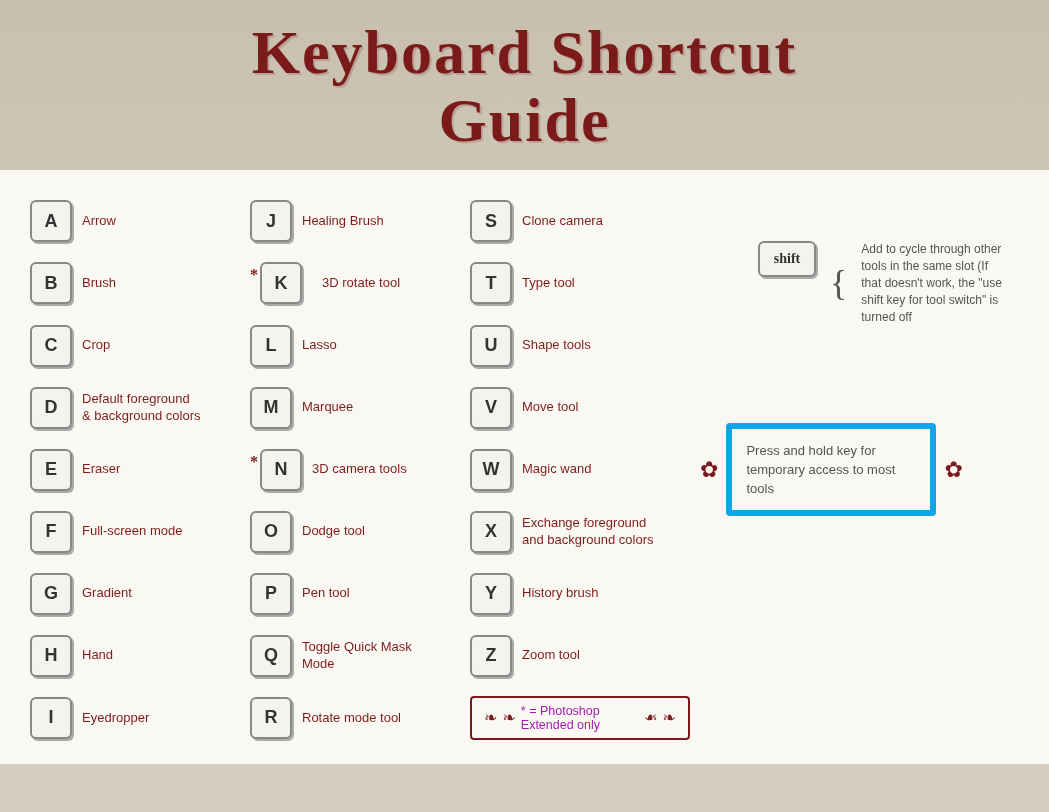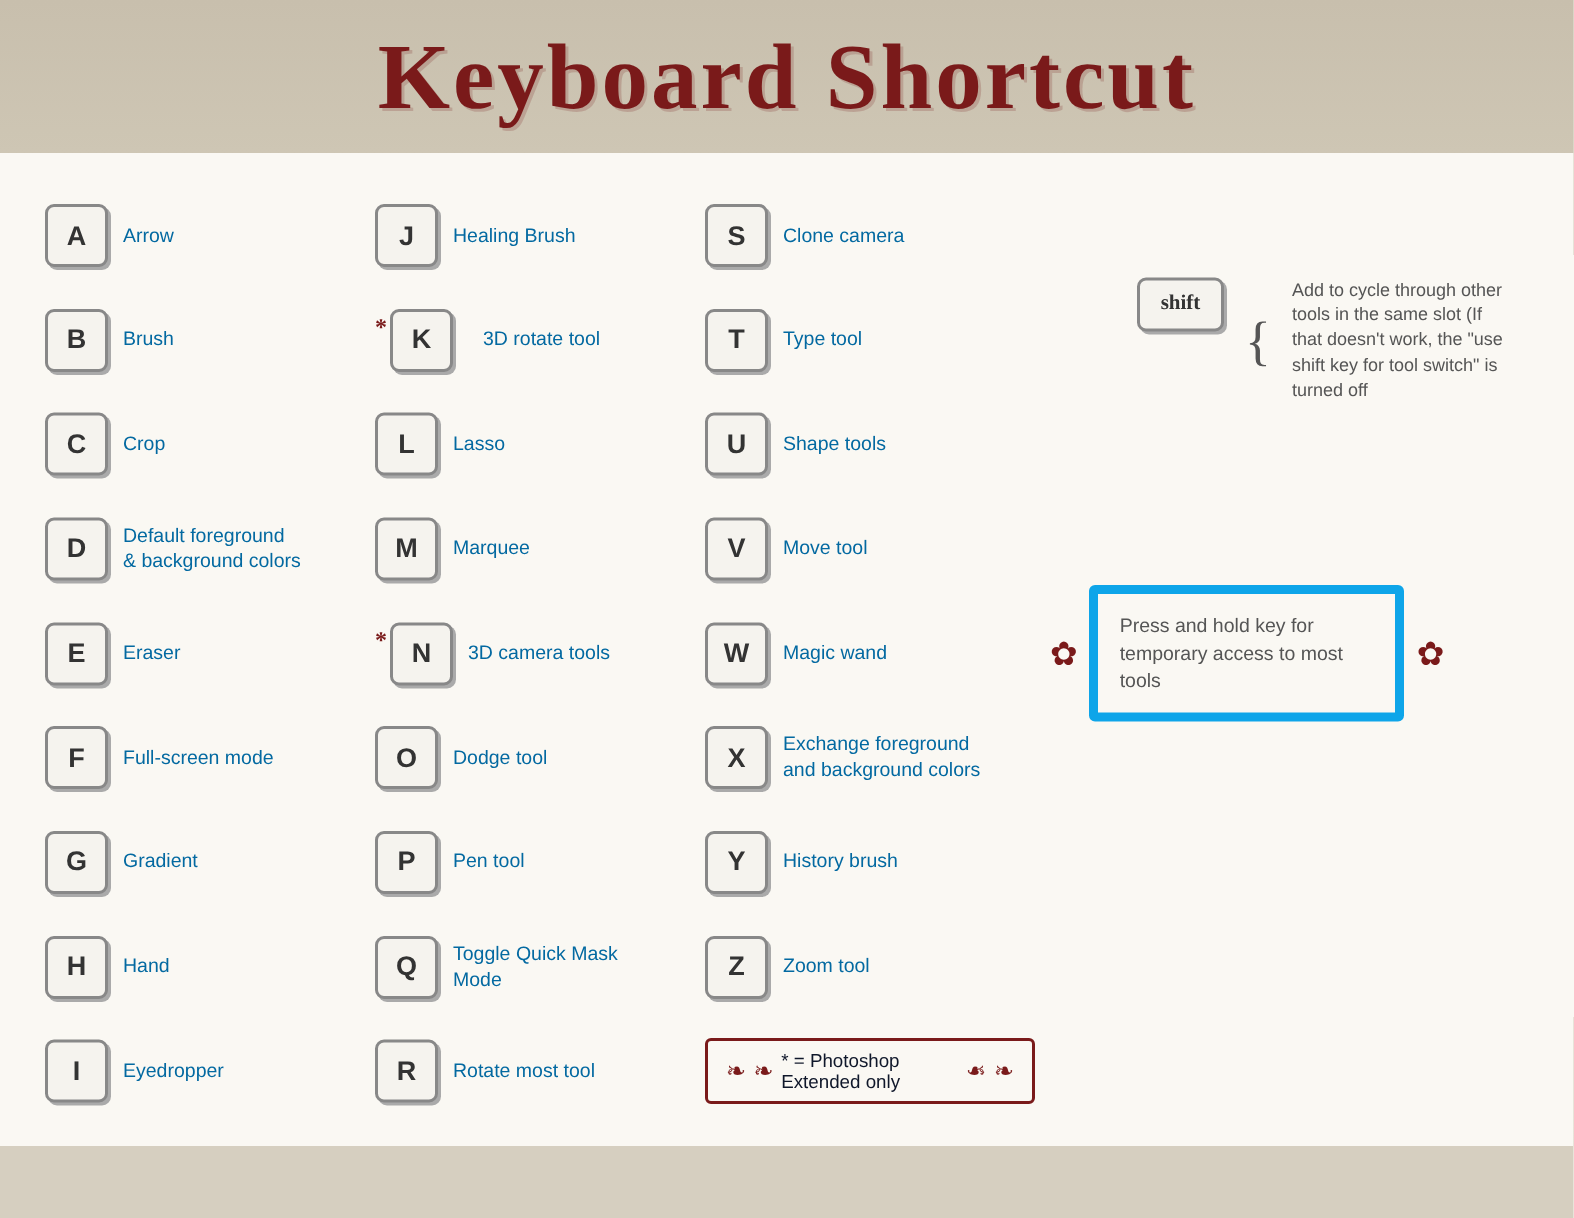--- a/index.html
+++ b/index.html
@@ -69,21 +69,21 @@
       font-weight: bold;
       color: #333;
       background: #f5f3ee;
       box-shadow: 2px 2px 0 #aaa;
       flex-shrink: 0;
       font-family: Arial, sans-serif;
     }
 
     .key-label {
       font-size: 13px;
-      color: #0369a1;
+      color: #7f1d1d;
       font-family: Arial, sans-serif;
       line-height: 1.3;
     }
 
     .asterisk {
       color: #7a1a1a;
       font-size: 16px;
       font-weight: bold;
       margin-right: 2px;
       align-self: flex-start;
@@ -151,41 +151,42 @@
 
     .photoshop-note-inner::before,
     .photoshop-note-inner::after {
       content: '❧';
       color: #7a1a1a;
       font-size: 16px;
     }
 
     .photoshop-text {
       font-size: 12.5px;
-      color: #0f172a;
+      color: #a21caf;
       font-family: Arial, sans-serif;
     }
 
     .col1 { grid-column: 1; }
     .col2 { grid-column: 2; }
     .col3 { grid-column: 3; }
 
     .col2-row {
       display: flex;
       align-items: center;
     }
   </style>
 </head>
 <body>
 
 <div class="page-wrapper">
 
   <div class="header">
     <div class="header-title">
       <span>Keyboard Shortcut</span><br>
+      <span>Guide</span>
     </div>
   </div>
 
   <div class="content-area">
 
     <div class="key-row col1" style="grid-row:1">
       <div class="key">A</div>
       <span class="key-label">Arrow</span>
     </div>
     <div class="key-row col1" style="grid-row:2">
@@ -254,21 +255,21 @@
     <div class="key-row col2" style="grid-row:7">
       <div class="key">P</div>
       <span class="key-label">Pen tool</span>
     </div>
     <div class="key-row col2" style="grid-row:8">
       <div class="key">Q</div>
       <span class="key-label">Toggle Quick Mask<br>Mode</span>
     </div>
     <div class="key-row col2" style="grid-row:9">
       <div class="key">R</div>
-      <span class="key-label">Rotate most tool</span>
+      <span class="key-label">Rotate mode tool</span>
     </div>
 
     <div class="key-row col3" style="grid-row:1">
       <div class="key">S</div>
       <span class="key-label">Clone camera</span>
     </div>
     <div class="key-row col3" style="grid-row:2">
       <div class="key">T</div>
       <span class="key-label">Type tool</span>
     </div>

